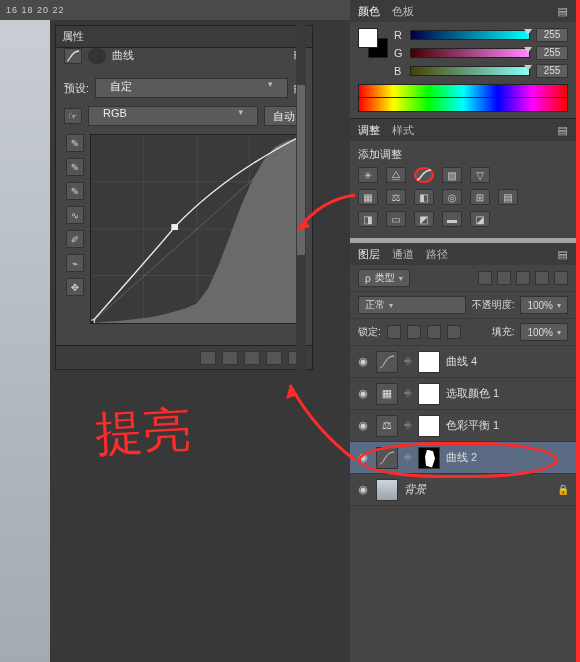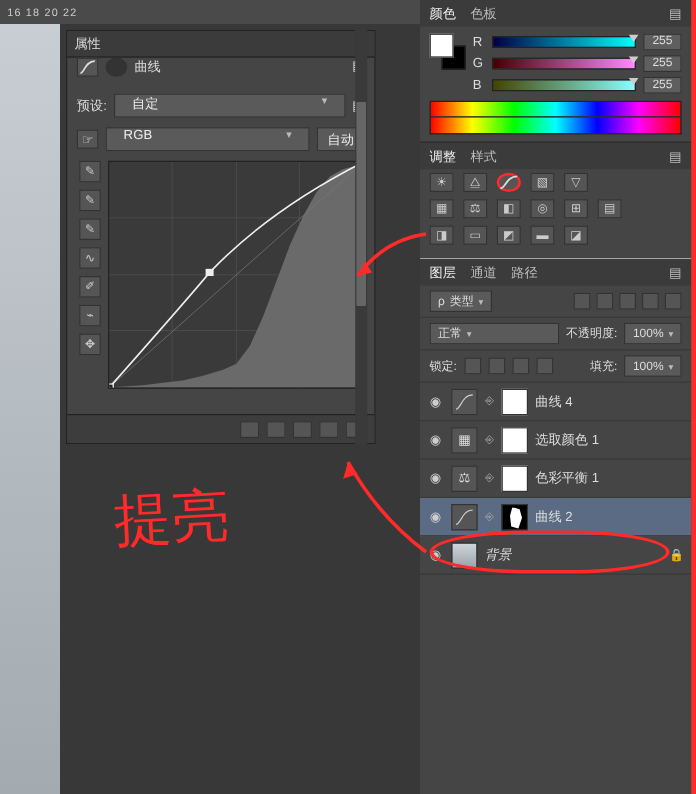--- a/index.html
+++ b/index.html
@@ -42,21 +42,21 @@
   .slider-row .lab { width:10px; }
   .slider-row .bar { flex:1; height:10px; border:1px solid #222; position:relative;}
   .bar-r { background:linear-gradient(to right,#004,#0ff);} 
   .bar-g { background:linear-gradient(to right,#400,#f8f);}
   .bar-b { background:linear-gradient(to right,#440,#8ff);}
   .slider-row .bar::after { content:""; position:absolute; right:-3px; top:-2px; width:0; height:0; border-left:4px solid transparent; border-right:4px solid transparent; border-top:6px solid #ccc;}
   .slider-row .val { width:32px; height:14px; background:#5f5f5f; border:1px solid #333; font-size:10px; text-align:center; line-height:12px; }
   .spectrum { height:14px; margin:6px 8px 0 8px; border:1px solid #222; background:linear-gradient(to right,#f00,#ff0,#0f0,#0ff,#00f,#f0f,#f00);}
   .spectrum2 { background:linear-gradient(to bottom,#fff0,#0000),linear-gradient(to right,#f00,#ff0,#0f0,#0ff,#00f,#f0f,#f00); height:14px; margin:0 8px; border:1px solid #222; border-top:none;}
   
-  .adjust-panel { background:#454545; border-bottom:1px solid #a3a3a3; padding-bottom:8px;}
+  .adjust-panel { background:#454545; border-bottom:5px solid #a3a3a3; padding-bottom:8px;}
   .adj-label { font-size:11px; color:#ddd; padding:6px 8px 2px 8px;}
   .adj-row { display:flex; gap:8px; padding:3px 8px; align-items:center; justify-content:flex-start;}
   .adj-row .ai { width:20px; height:16px; background:#555; border:1px solid #333; color:#ccc; font-size:10px; display:flex; align-items:center; justify-content:center; position:relative;}
   .circled { border:2px solid #ff2a2a !important; border-radius:50%; }
   
   .layers-panel { flex:1; background:#454545; display:flex; flex-direction:column; position:relative;}
   .lp-row { display:flex; align-items:center; gap:6px; padding:4px 8px; font-size:10px; color:#ddd; border-bottom:1px solid #3a3a3a;}
   .lp-row .sel { height:18px; background:#5a5a5a; border:1px solid #333; display:flex; align-items:center; padding:0 6px; gap:4px;}
   .lp-row .chev { font-size:8px; color:#bbb;}
   .mini-icons { display:flex; gap:5px; margin-left:auto;}
@@ -196,20 +196,21 @@
       <div class="spectrum"></div>
       <div class="spectrum2"></div>
     </div>
 
     <div class="adjust-panel">
       <div class="tabs">
         <span class="active">调整</span>
         <span>样式</span>
         <span class="menu-btn">▤</span>
       </div>
+      <div class="adj-label">添加调整</div>
       <div class="adj-row">
         <div class="ai">☀</div>
         <div class="ai">⧋</div>
         <div class="ai circled">
             <svg width="16" height="12" viewBox="0 0 16 12">
               <path d="M1 11 C5 11 6 1 15 1" stroke="#ddd" fill="none" stroke-width="1.5"></path>
             </svg>
           </div>
         <div class="ai">▧</div>
         <div class="ai">▽</div>

